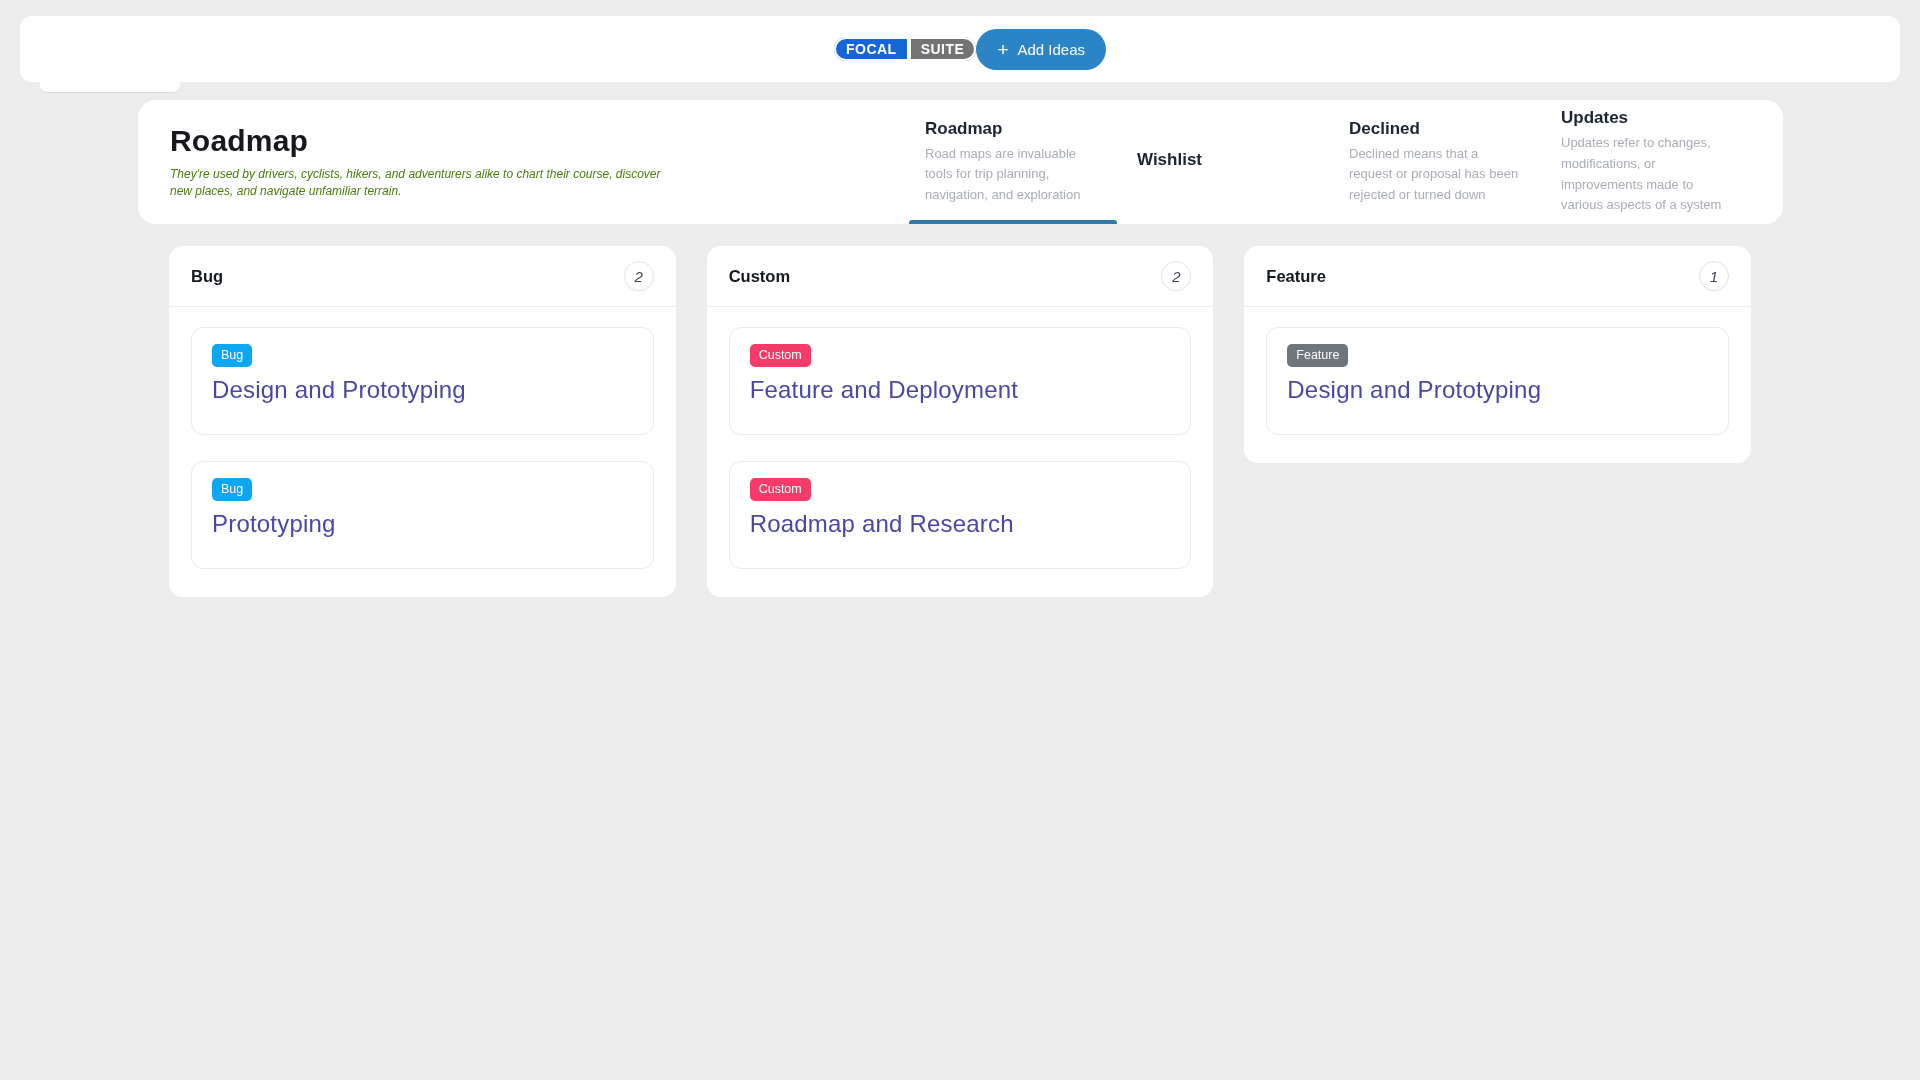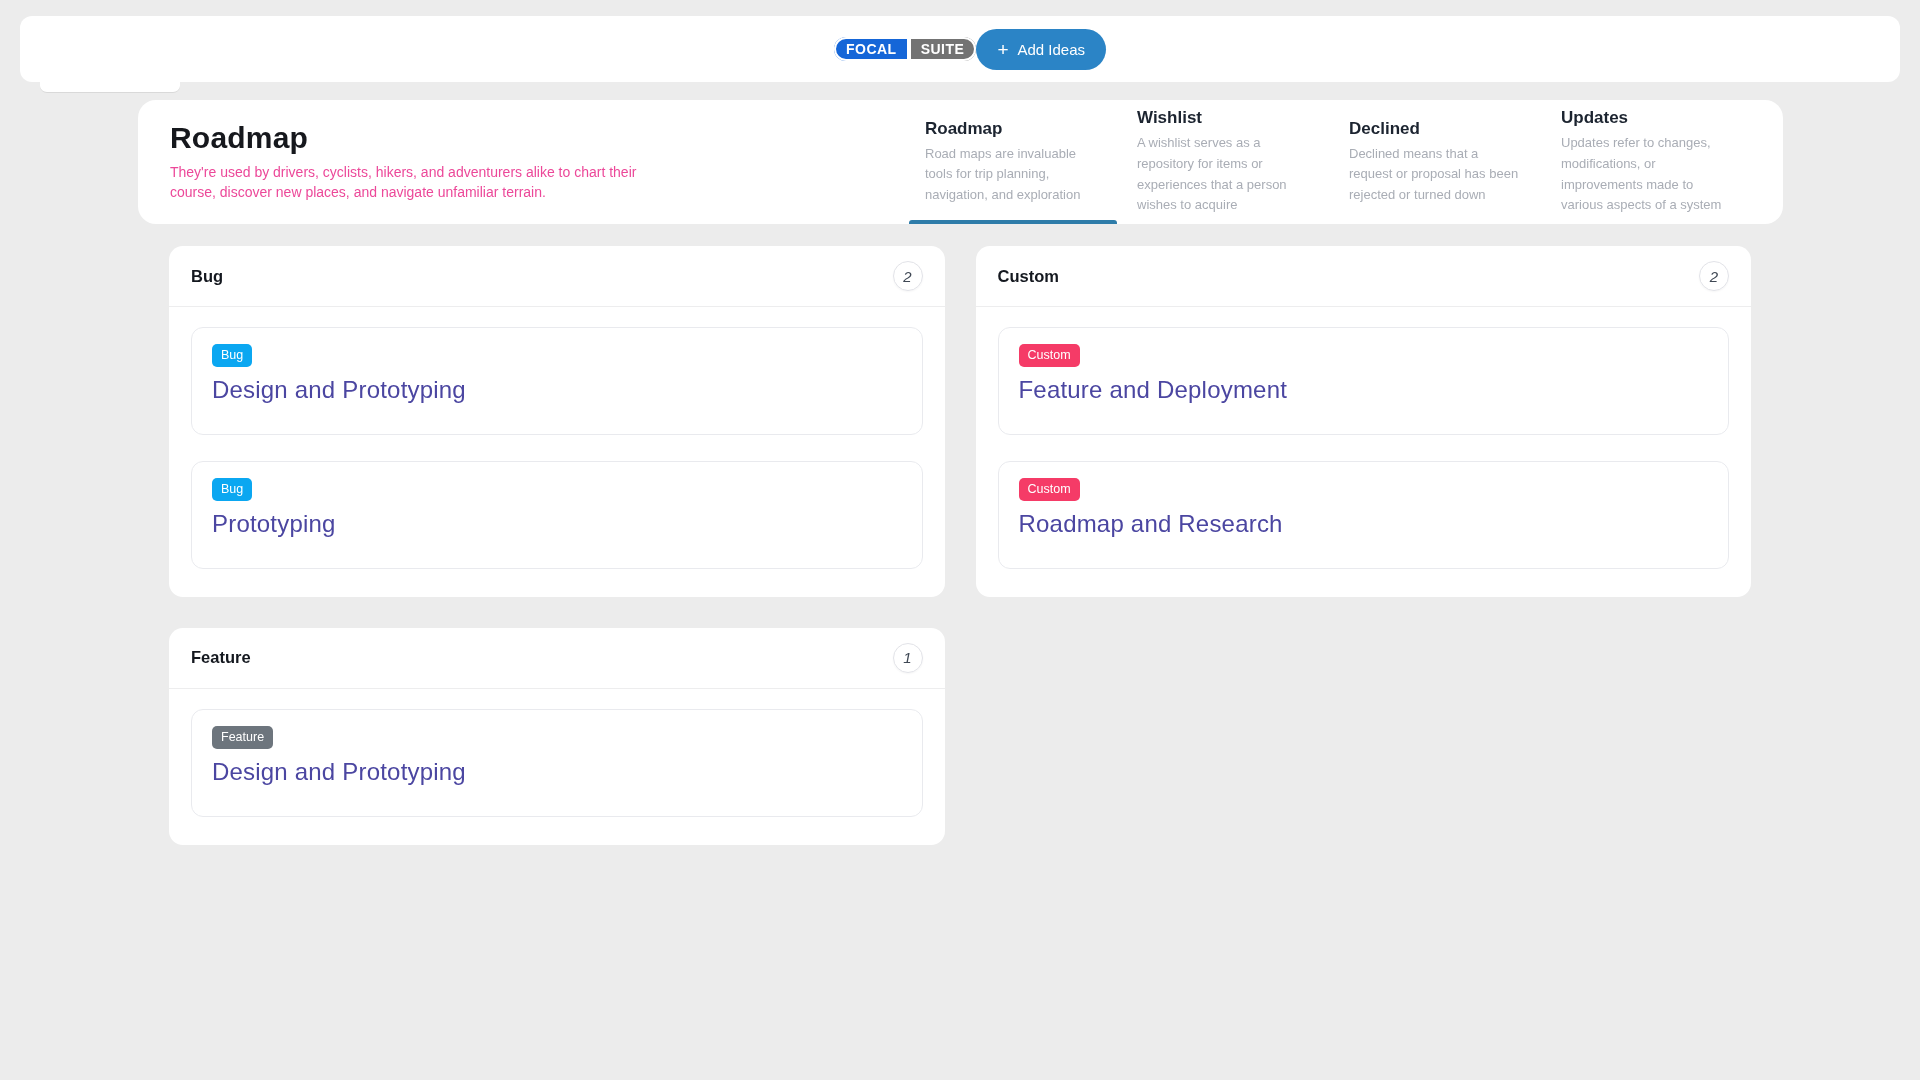--- a/index.html
+++ b/index.html
@@ -41,37 +41,37 @@
 
   
   .hero {
     position:absolute; left:138px; top:100px; width:1645px; height:124px;
     background:#ffffff; border-radius:18px;
     display:flex; align-items:stretch; justify-content:space-between;
     padding:0 46px 0 32px;
   }
   .hero-left { align-self:center; width:510px; }
   .hero-title { font-size:30px; font-weight:800; color:#16181d; letter-spacing:0.2px; }
-  .hero-desc  { margin-top:8px; font-size:14px; line-height:1.4; color:#ec4899; }
+  .hero-desc  { margin-top:8px; font-size:12px; line-height:1.4; color:#4d7c0f;font-style:italic; }
   .tabs { display:flex; gap:36px; align-items:stretch; }
   .tab {
     width:176px; position:relative; cursor:pointer;
     display:flex; flex-direction:column; justify-content:center;
   }
   .tab-label { font-size:17px; font-weight:bold; color:#1c2430; margin-bottom:5px; }
   .tab-desc  { font-size:13px; line-height:1.58; color:#a9adb5; }
   .tab.active::after {
     content:""; position:absolute; left:-16px; right:-16px; bottom:0;
     height:4px; background:#2e7ca9; border-radius:3px 3px 0 0;
   }
 
   
   .board {
     position:absolute; left:169px; top:246px; width:1582px;
-    display:grid; grid-template-columns:1fr 1fr; gap:31px;
+    display:grid; grid-template-columns:1fr 1fr 1fr; gap:31px;
     align-items:start;
   }
   .column { background:#ffffff; border-radius:14px; overflow:hidden; }
   .col-header {
     display:flex; align-items:center; justify-content:space-between;
     padding:15px 22px; border-bottom:1px solid #ededee;
   }
   .col-title { font-size:16.5px; font-weight:bold; color:#14181f; }
   .col-count {
     width:30px; height:30px; border-radius:50%;
@@ -110,21 +110,20 @@
     <div class="hero-title">Roadmap</div>
     <div class="hero-desc">They're used by drivers, cyclists, hikers, and adventurers alike to chart their course, discover new places, and navigate unfamiliar terrain.</div>
   </div>
   <div class="tabs">
     <div class="tab active">
       <div class="tab-label">Roadmap</div>
       <div class="tab-desc">Road maps are invaluable tools for trip planning, navigation, and exploration</div>
     </div>
     <div class="tab">
       <div class="tab-label">Wishlist</div>
-      <div class="tab-desc">A wishlist serves as a repository for items or experiences that a person wishes to acquire</div>
     </div>
     <div class="tab">
       <div class="tab-label">Declined</div>
       <div class="tab-desc">Declined means that a request or proposal has been rejected or turned down</div>
     </div>
     <div class="tab">
       <div class="tab-label">Updates</div>
       <div class="tab-desc">Updates refer to changes, modifications, or improvements made to various aspects of a system</div>
     </div>
   </div>

